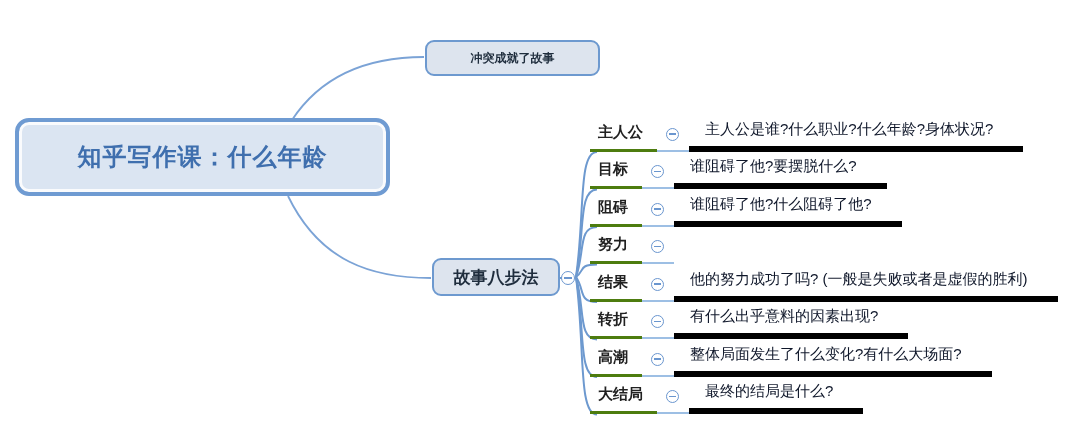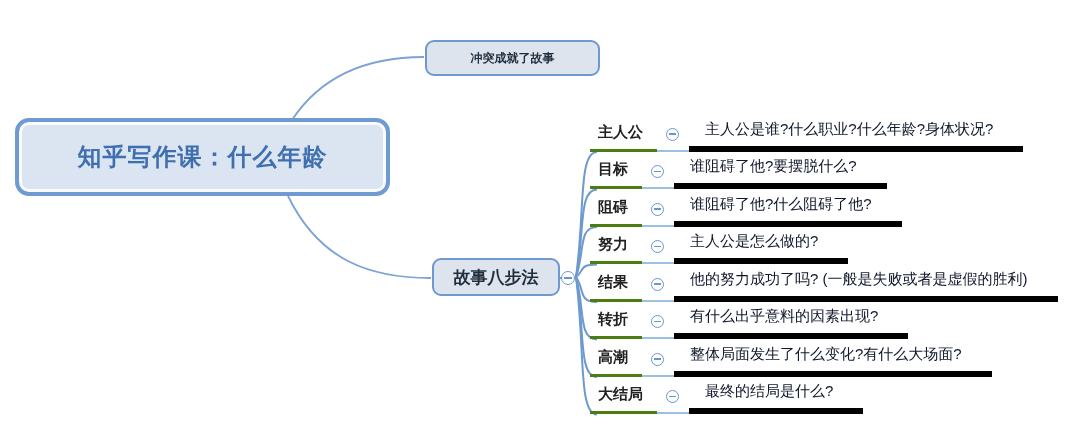--- a/index.html
+++ b/index.html
@@ -92,21 +92,20 @@
         <span class="collapse-icon"></span>
       </span>
       <span class="step-question">谁阻碍了他?什么阻碍了他?</span>
     </div>
 
     <div class="step-row">
       <span class="step-label">努力</span>
       <span class="step-connector">
         <span class="collapse-icon"></span>
       </span>
-      <span class="step-question">主人公是怎么做的?</span>
     </div>
 
     <div class="step-row">
       <span class="step-label">结果</span>
       <span class="step-connector">
         <span class="collapse-icon"></span>
       </span>
       <span class="step-question">他的努力成功了吗? (一般是失败或者是虚假的胜利)</span>
     </div>
 

